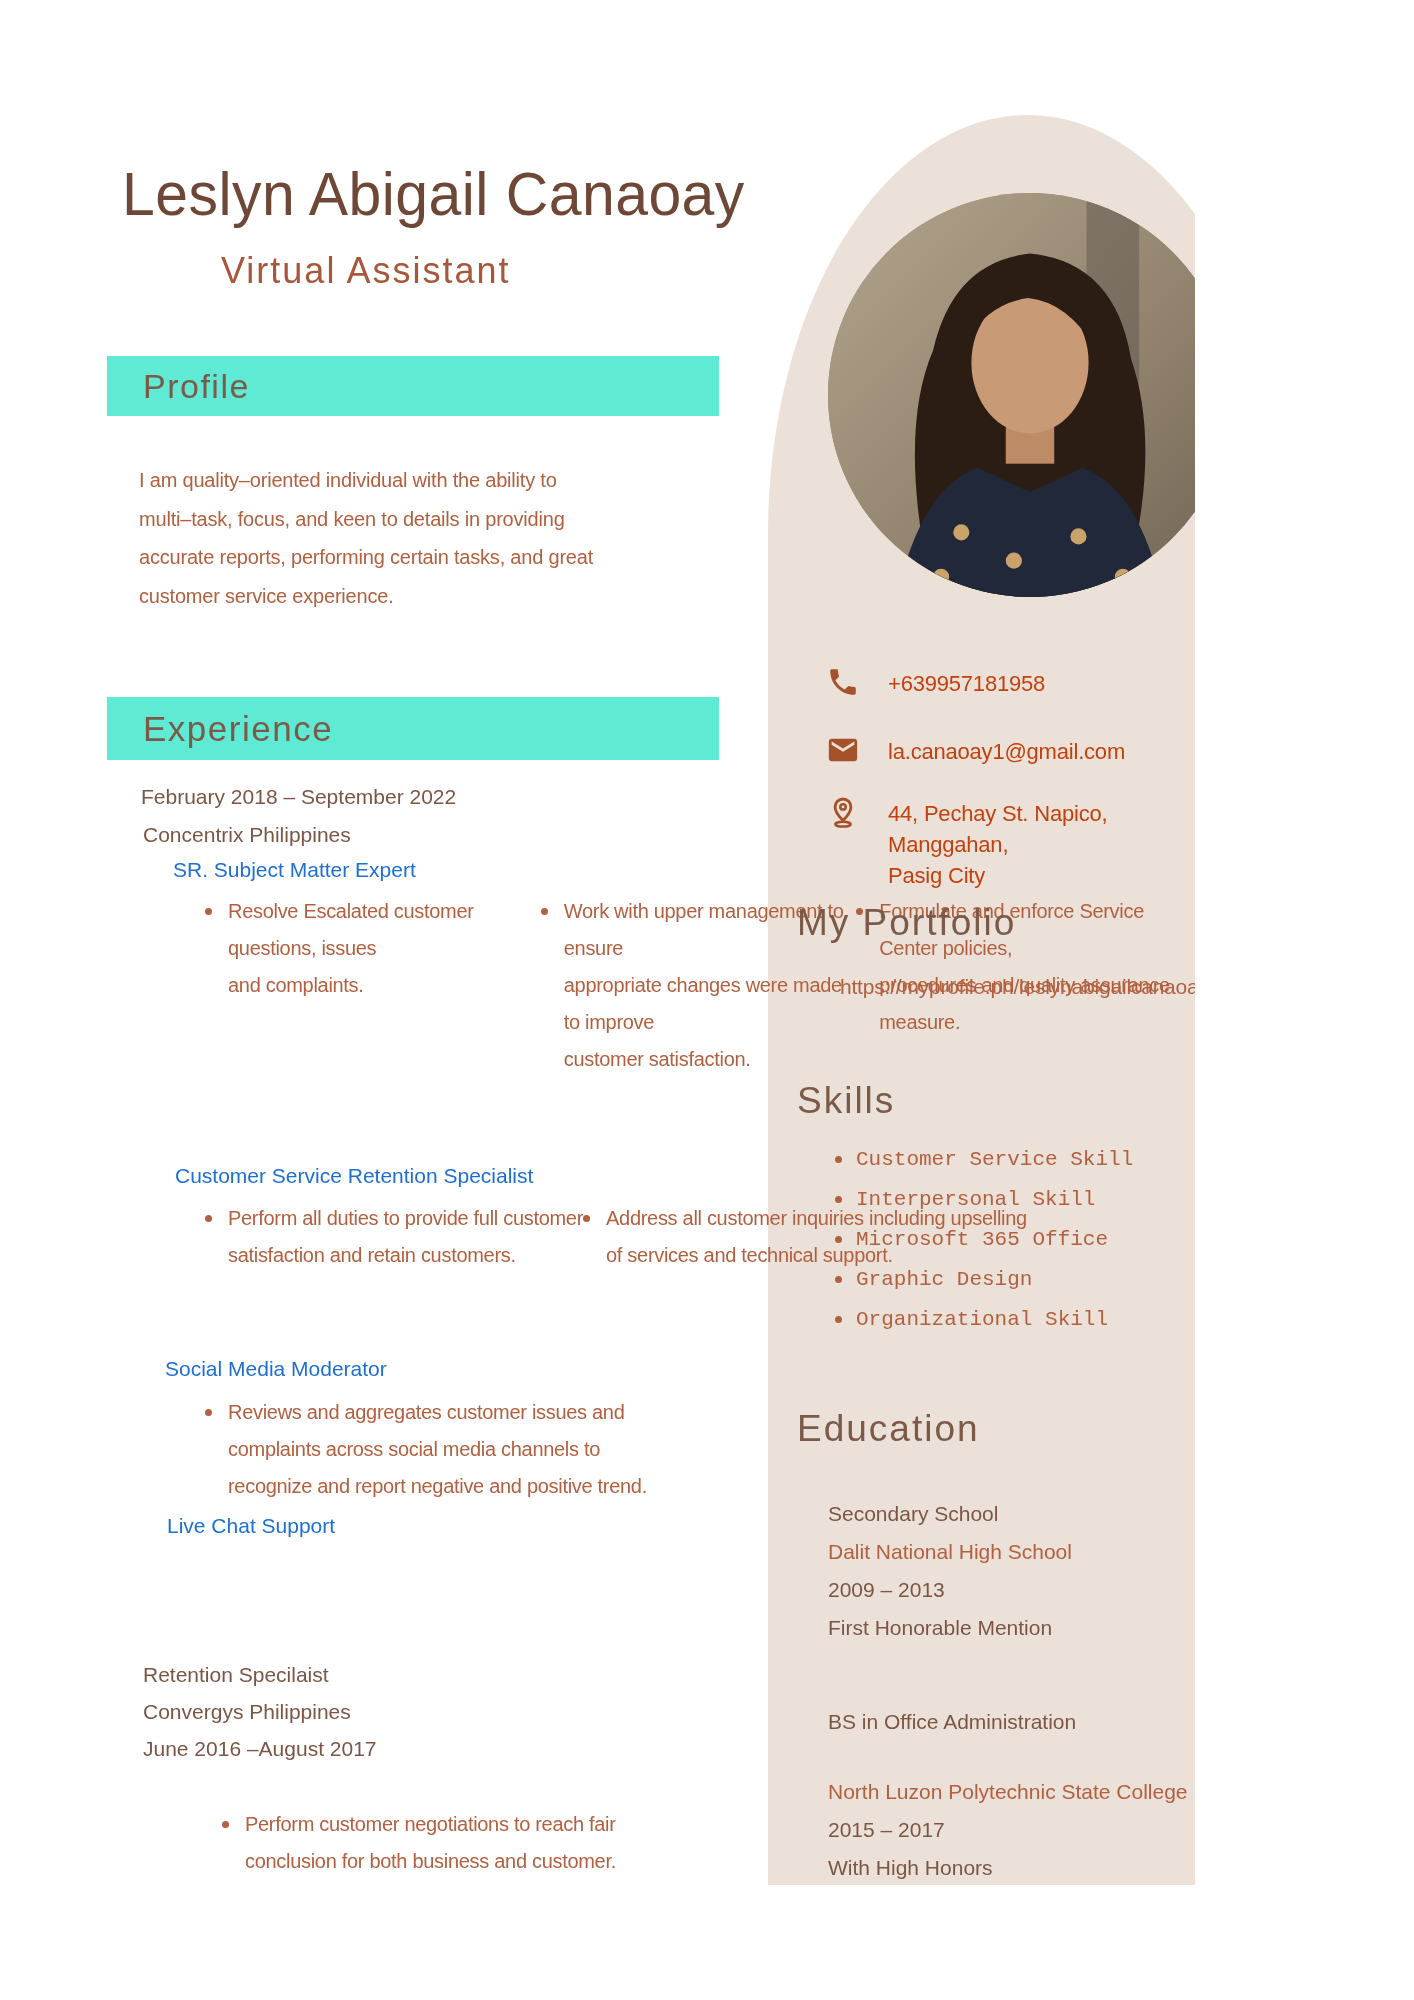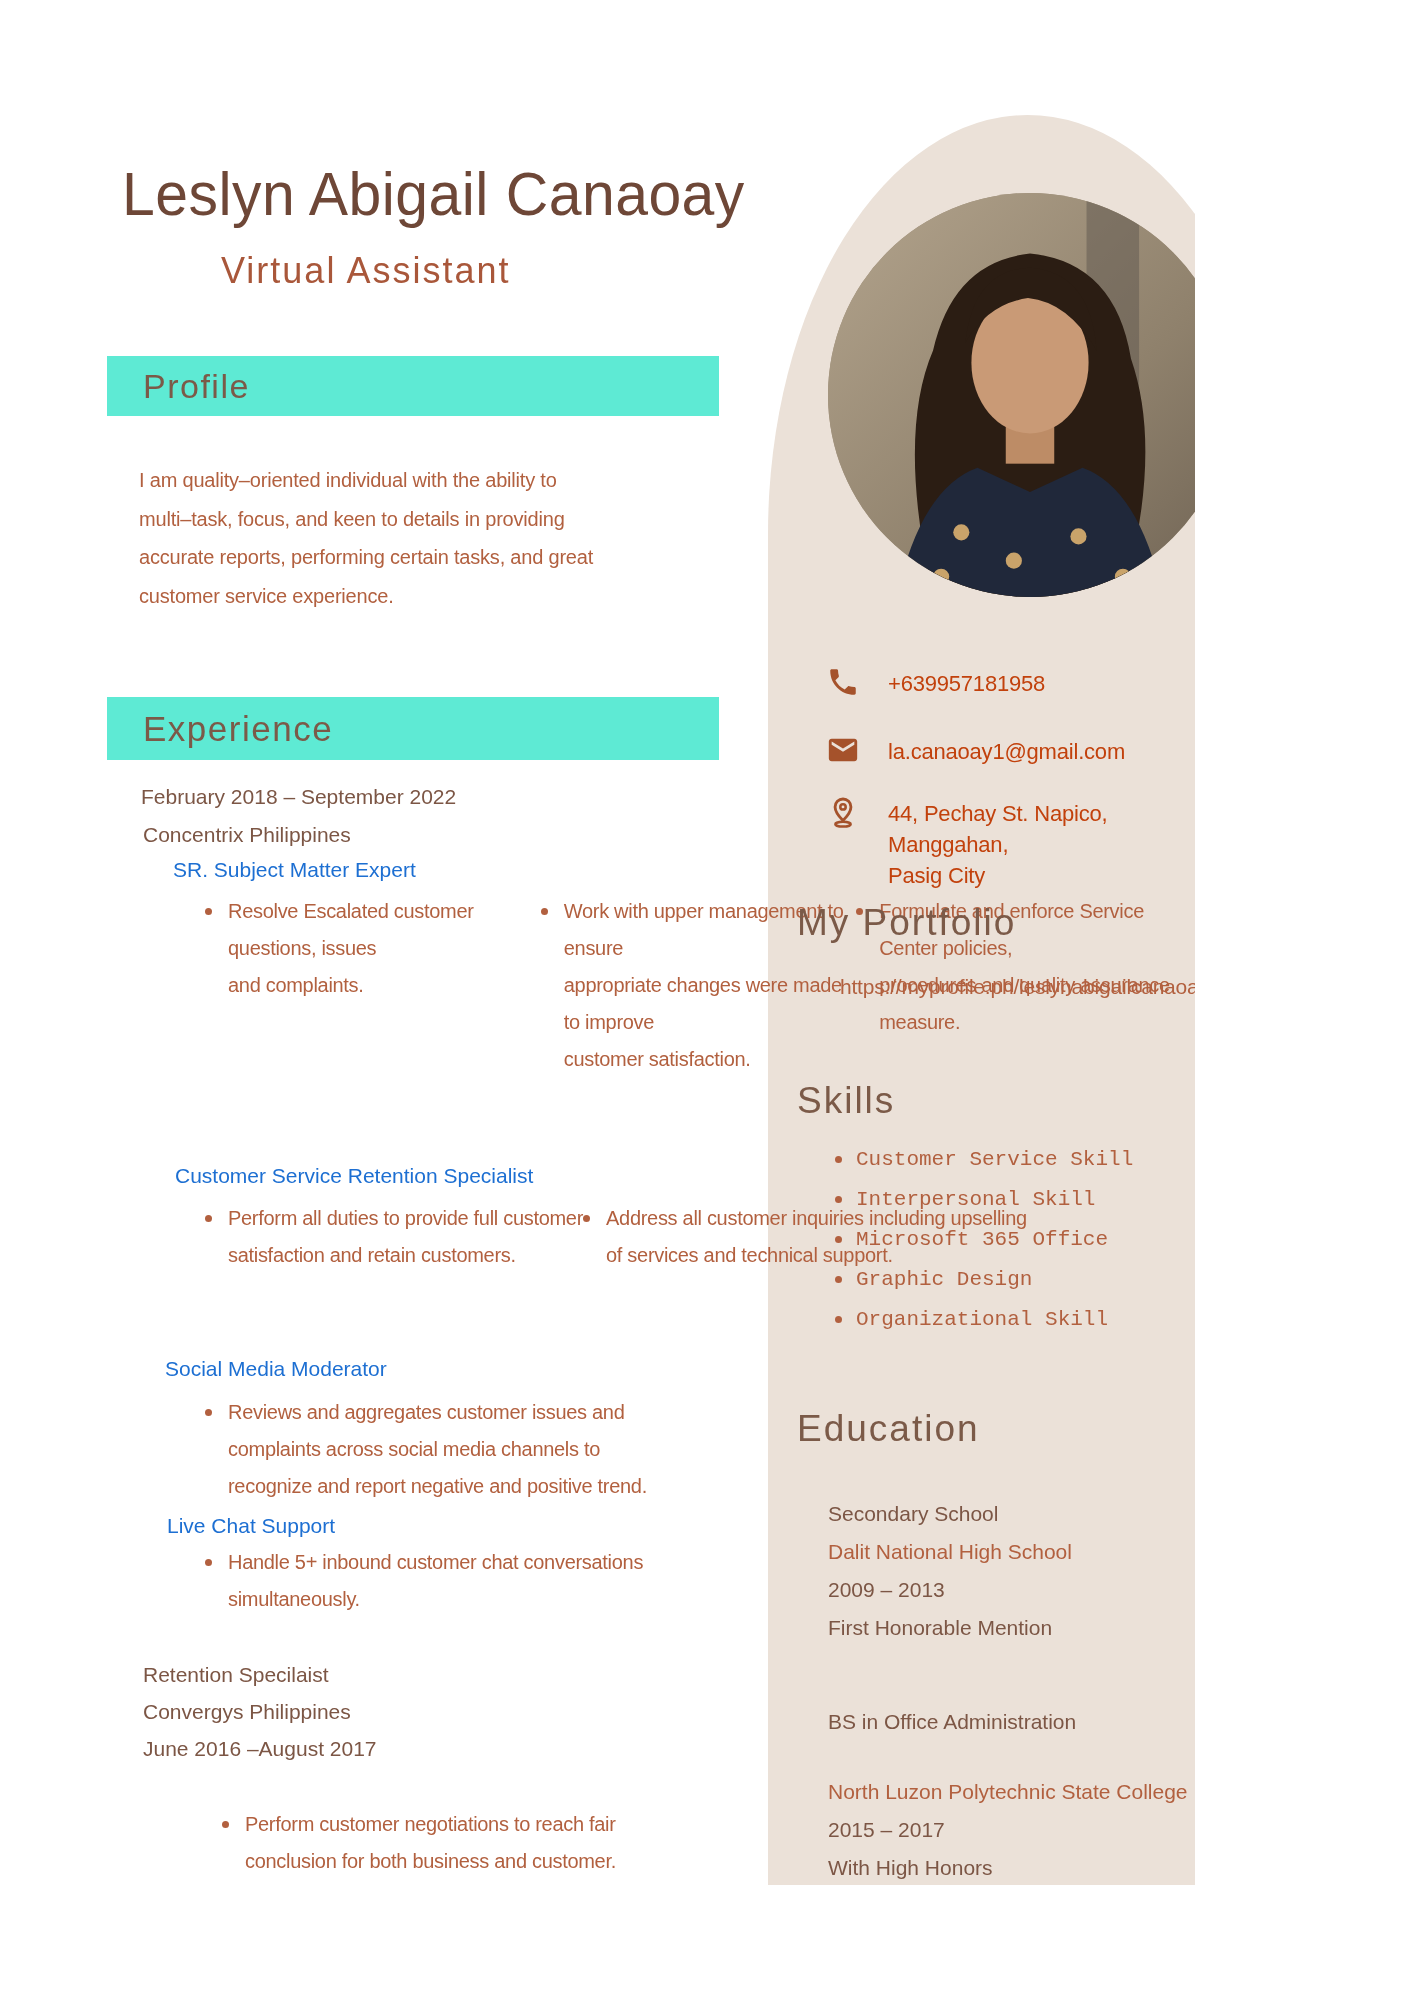--- a/index.html
+++ b/index.html
@@ -175,27 +175,20 @@
   <div class="bullets" style="left:205px;top:1394px;">
     <div class="bullet-row">
       <span class="dot"></span>
       <div class="btext">Reviews and aggregates customer issues and
 complaints across social media channels to
 recognize and report negative and positive trend.</div>
     </div>
   </div>
 
   <div class="role-title" style="left:167px;top:1514px;">Live Chat Support</div>
-  <div class="bullets" style="left:205px;top:1544px;">
-    <div class="bullet-row">
-      <span class="dot"></span>
-      <div class="btext">Handle 5+ inbound customer chat conversations
-simultaneously.</div>
-    </div>
-  </div>
 
   <div class="job2-block">
     <div>Retention Specilaist</div>
     <div>Convergys Philippines</div>
     <div>June 2016 –August 2017</div>
   </div>
   <div class="bullets" style="left:222px;top:1806px;">
     <div class="bullet-row">
       <span class="dot"></span>
       <div class="btext">Perform customer negotiations to reach fair

